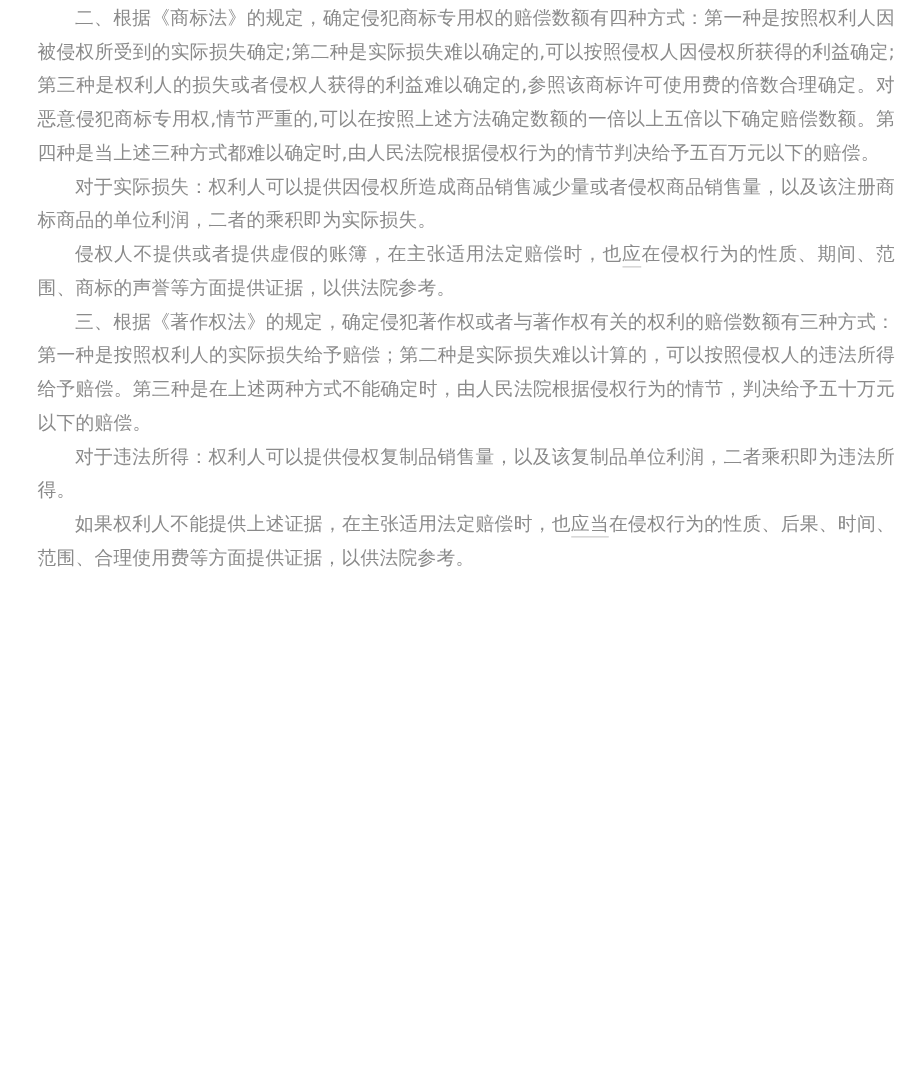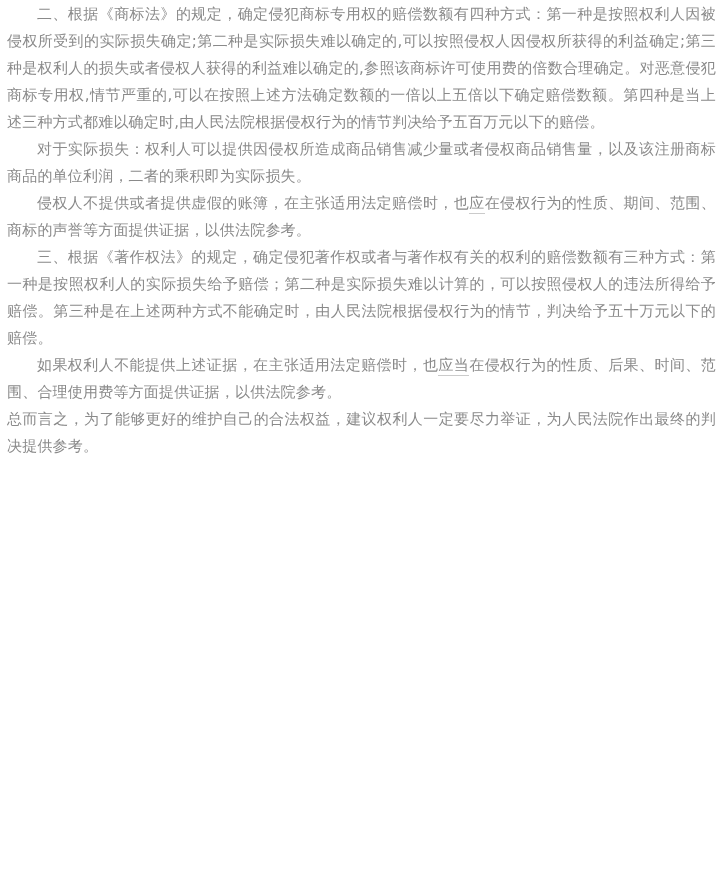--- a/index.html
+++ b/index.html
@@ -8,21 +8,21 @@
   }
   body {
     width: 728px;
     height: 870px;
     background: #ffffff;
     overflow: hidden;
   }
   .article {
     box-sizing: border-box;
     width: 725px;
-    padding: 1px 9px 0 7px;
+    padding: 1px 9px 0 30px;
     font-family: "DejaVu Sans", sans-serif;
     font-size: 15px;
     line-height: 27px;
     text-align: justify;
     letter-spacing: 0.2px;
     color: #8a8a8a;
   }
   .para {
     margin: 0;
     padding: 0;
@@ -36,15 +36,15 @@
   }
 </style>
 </head>
 <body style="background: rgb(255, 255, 255);">
 
 <div class="article" style="color: rgb(138, 138, 138);">
     <p class="para indent"><span>二、根据《商标法》的规定，确定侵犯商标专用权的赔偿数额有四种方式：第一种是按照权利人因被侵权所受到的实际损失确定;第二种是实际损失难以确定的,可以按照侵权人因侵权所获得的利益确定;第三种是权利人的损失或者侵权人获得的利益难以确定的,参照该商标许可使用费的倍数合理确定。对恶意侵犯商标专用权,情节严重的,可以在按照上述方法确定数额的一倍以上五倍以下确定赔偿数额。第四种是当上述三种方式都难以确定时,由人民法院根据侵权行为的情节判决给予五百万元以下的赔偿。</span></p>
     <p class="para indent"><span>对于实际损失：权利人可以提供因侵权所造成商品销售减少量或者侵权商品销售量，以及该注册商标商品的单位利润，二者的乘积即为实际损失。</span></p>
     <p class="para indent"><span>侵权人不提供或者提供虚假的账簿，在主张适用法定赔偿时，也</span><span class="u" style="border-bottom-color: rgb(203, 203, 203);">应</span><span>在侵权行为的性质、期间、范围、商标的声誉等方面提供证据，以供法院参考。</span></p>
     <p class="para indent"><span>三、根据《著作权法》的规定，确定侵犯著作权或者与著作权有关的权利的赔偿数额有三种方式：第一种是按照权利人的实际损失给予赔偿；第二种是实际损失难以计算的，可以按照侵权人的违法所得给予赔偿。第三种是在上述两种方式不能确定时，由人民法院根据侵权行为的情节，判决给予五十万元以下的赔偿。</span></p>
+    <p class="para indent"><span>对于违法所得：权利人可以提供侵权复制品销售量，以及该复制品单位利润，二者乘积即为违法所得。</span></p>
     <p class="para indent"><span>如果权利人不能提供上述证据，在主张适用法定赔偿时，也</span><span class="u" style="border-bottom-color: rgb(203, 203, 203);">应当</span><span>在侵权行为的性质、后果、时间、范围、合理使用费等方面提供证据，以供法院参考。</span></p>
-    <p class="para"><span>总而言之，为了能够更好的维护自己的合法权益，建议权利人一定要尽力举证，为人民法院作出最终的判决提供参考。</span></p>
   </div>
 
 </body></html>

